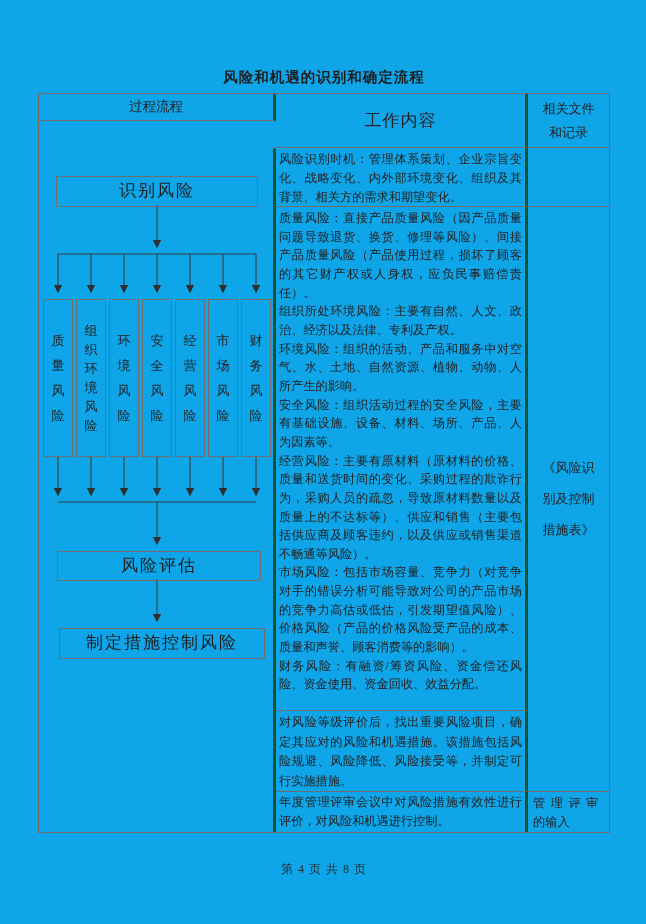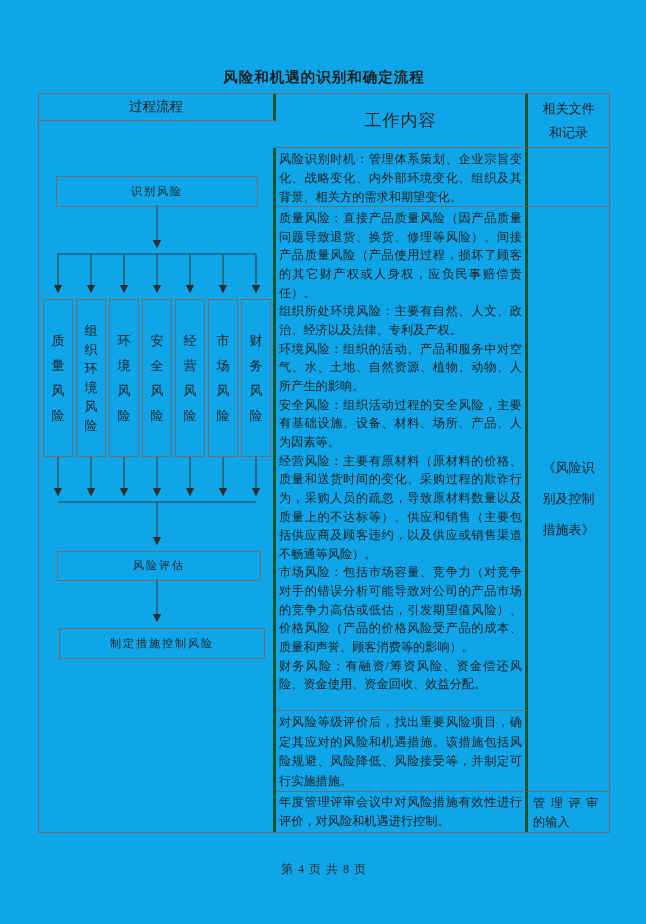--- a/index.html
+++ b/index.html
@@ -26,21 +26,21 @@
   .h1a { left:0; top:0;  width:237px; height:27px; line-height:26px; text-align:center; font-size:13.5px; }
   .h1b { left:0; top:27px; width:237px; height:27px; line-height:26px; text-align:center; font-size:13.5px; }
   .h2  { left:237px; top:0; width:252px; height:54px; display:flex; align-items:center; justify-content:center; font-size:17px; letter-spacing:1px; }
   .h3  { left:489px; top:0; width:81px; height:54px; display:flex; flex-direction:column; align-items:center; justify-content:center; font-size:13px; line-height:24px; }
 
   
   .flow { left:0; top:54px; width:237px; height:684px; }
   .connectors { position:absolute; left:0; top:0; }
   .fbox {
     position:absolute; border:1px solid #6f6f6f; text-align:center;
-    font-size:11px; letter-spacing:2px; color:#1f1f1f; background:transparent;
+    font-size:17px; letter-spacing:2px; color:#1f1f1f; background:transparent;
   }
   .start   { left:17px; top:28px;  width:200px; height:29px; line-height:28px; }
   .assess  { left:18px; top:403px; width:202px; height:28px; line-height:27px; }
   .control { left:20px; top:480px; width:204px; height:29px; line-height:28px; }
   .riskrow {
     position:absolute; left:4px; top:151px; width:228px; height:158px;
     display:flex; justify-content:space-between;
   }
   .risk-box {
     box-sizing:border-box; width:30px; height:158px; border:1px solid #6f6f6f;

